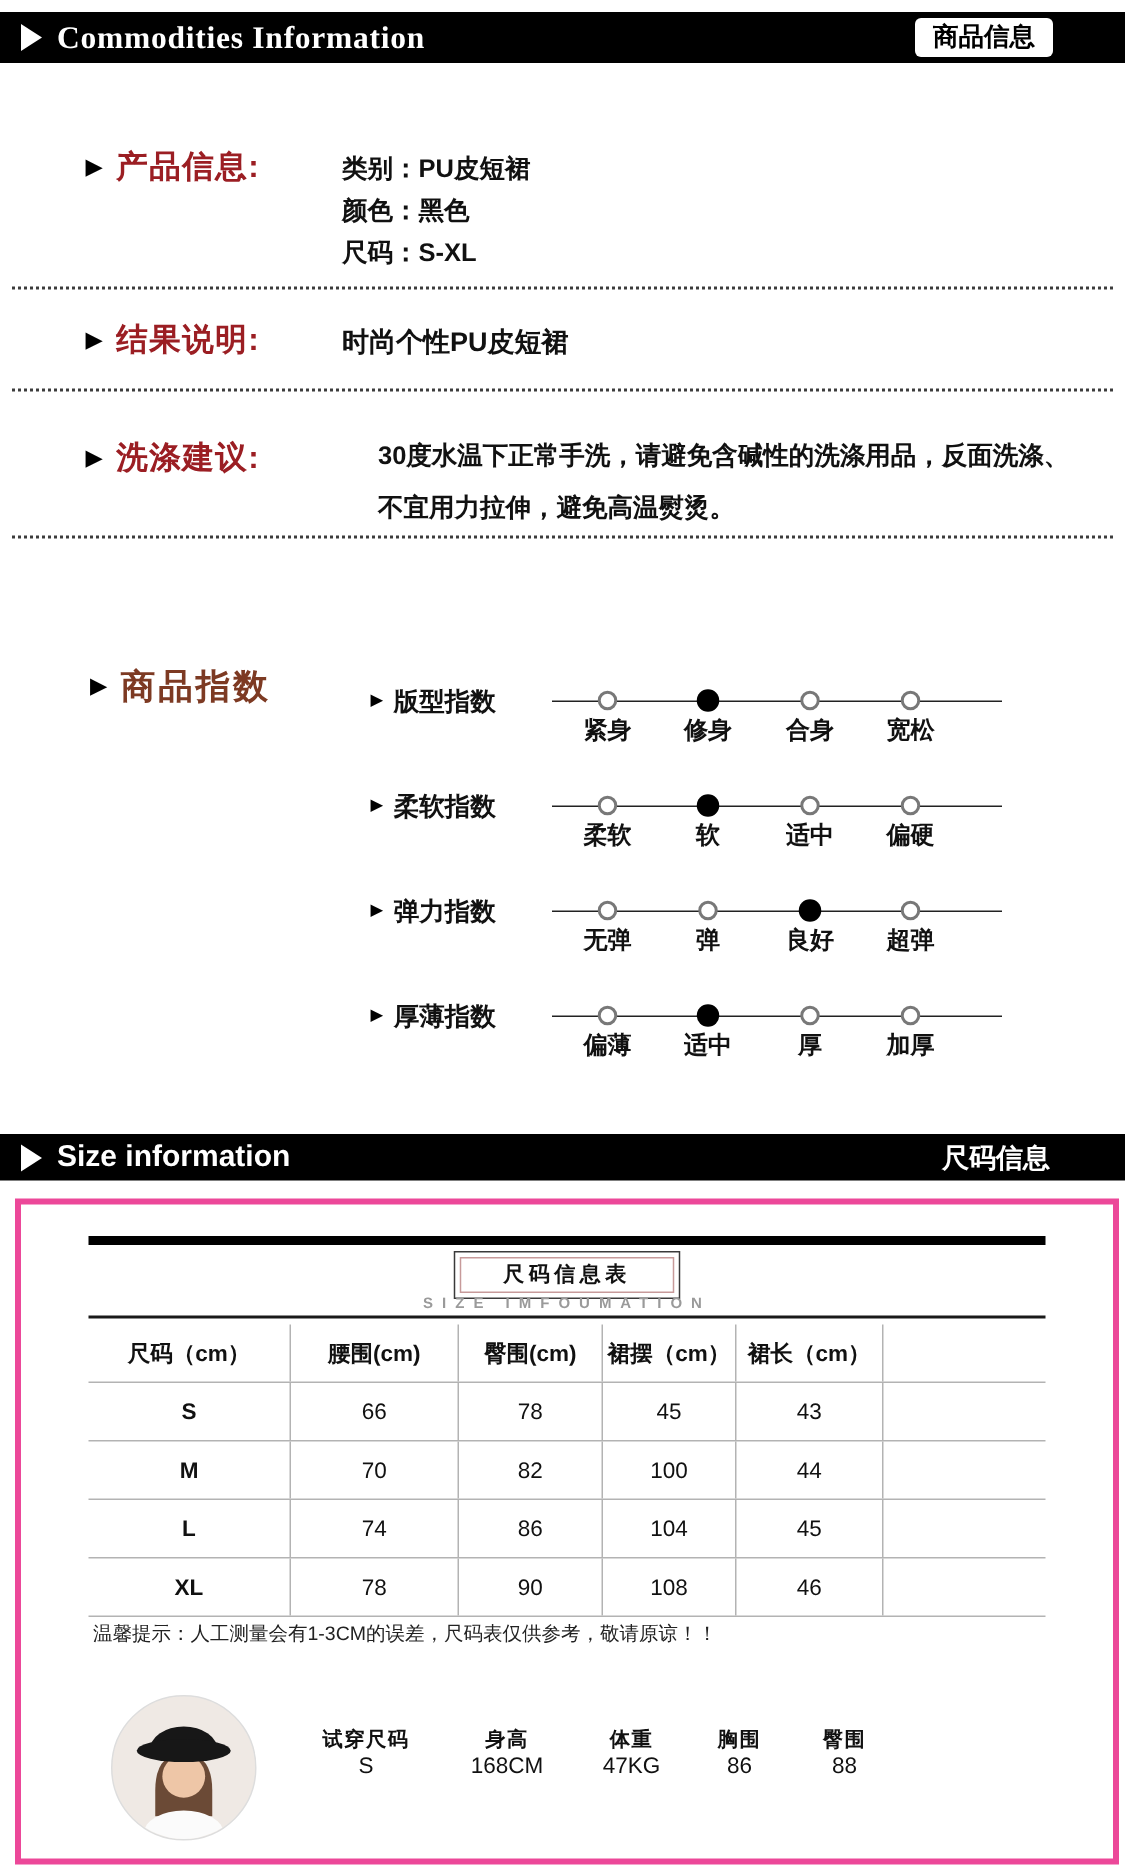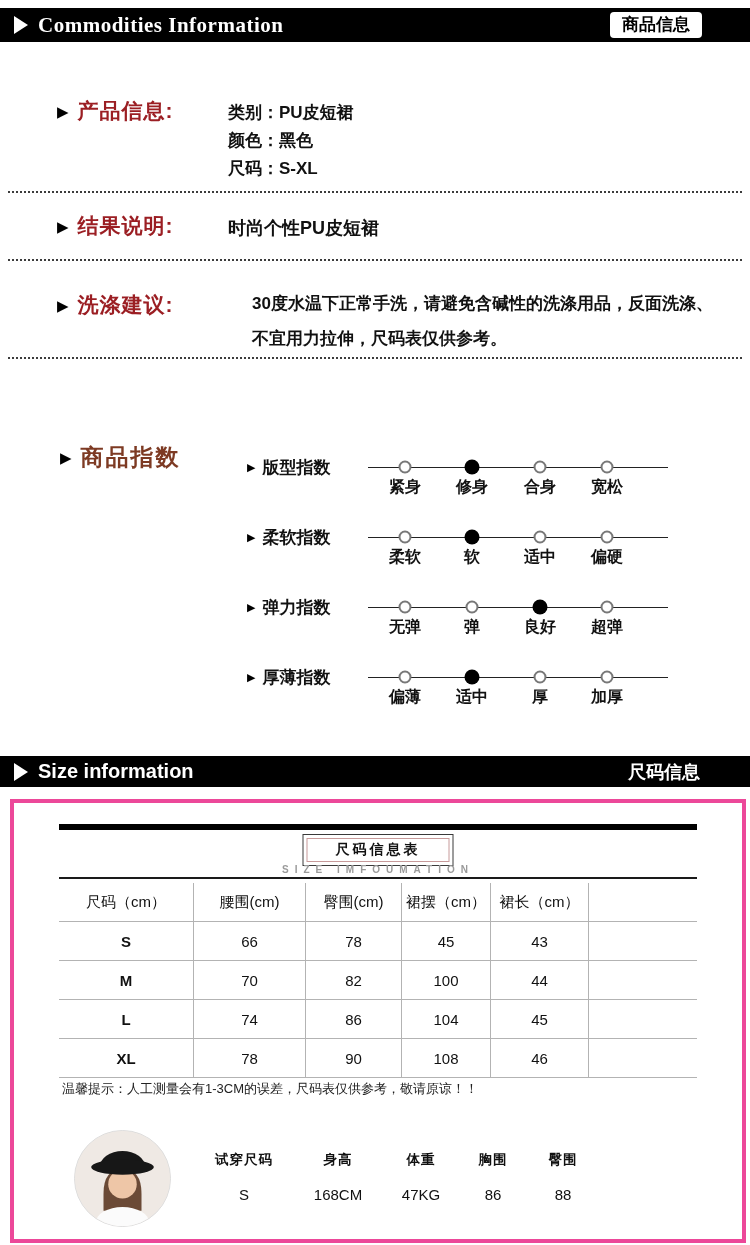--- a/index.html
+++ b/index.html
@@ -86,29 +86,29 @@
   .scell{
     display:flex;align-items:center;justify-content:center;
     border-right:1px solid #b3b3b3;font-size:15px;box-sizing:border-box;
   }
   .c0{width:135px;font-weight:700;}
   .c1{width:112px;}
   .c2{width:96px;}
   .c3{width:89px;}
   .c4{width:98px;}
   .cf{flex:1;border-right:none;}
-  .srow.head .scell{font-weight:400;}
+  .srow.head .scell{font-weight:700;}
   .size-note{position:absolute;left:48px;top:277px;font-size:13px;font-weight:400;color:#222;}
   
   .avatar{
     position:absolute;left:60px;top:327px;width:95px;height:95px;
     border-radius:50%;overflow:hidden;border:1px solid #ddd;background:#efe9e4;
   }
   .tryon{position:absolute;left:180px;top:348px;display:flex;}
-  .tcol{display:flex;flex-direction:column;align-items:center;gap:17px;}
+  .tcol{display:flex;flex-direction:column;align-items:center;}
   .t0{width:100px;}.t1{width:88px;}.t2{width:78px;}.t3{width:66px;}.t4{width:72px;}.t5{width:74px;}
   .thead{font-size:13.5px;font-weight:700;letter-spacing:1px;}
   .tval{font-size:15px;}
 </style>
 </head>
 <body>
 
 <div class="page">
 
   <div class="hbar" style="top:8px;">
@@ -137,21 +137,21 @@
   <div class="result-text" style="top:216px;">时尚个性PU皮短裙</div>
 
   <div class="dotline" style="top:259px;"></div>
 
   <div class="sec-label" style="top:291px;left:57px;">
     <span class="tri">▶</span>
     <span class="sec-label-text">洗涤建议:</span>
   </div>
   <div class="info-lines wash-lines" style="top:286px;">
     <div>30度水温下正常手洗，请避免含碱性的洗涤用品，反面洗涤、</div>
-    <div>不宜用力拉伸，尺码表仅供参考。</div>
+    <div>不宜用力拉伸，避免高温熨烫。</div>
   </div>
 
   <div class="dotline" style="top:357px;"></div>
 
   <div class="sec-label" style="top:442px;left:60px;">
     <span class="tri">▶</span>
     <span class="index-label-text">商品指数</span>
   </div>
 
   <div class="scale" style="top:454px;">

